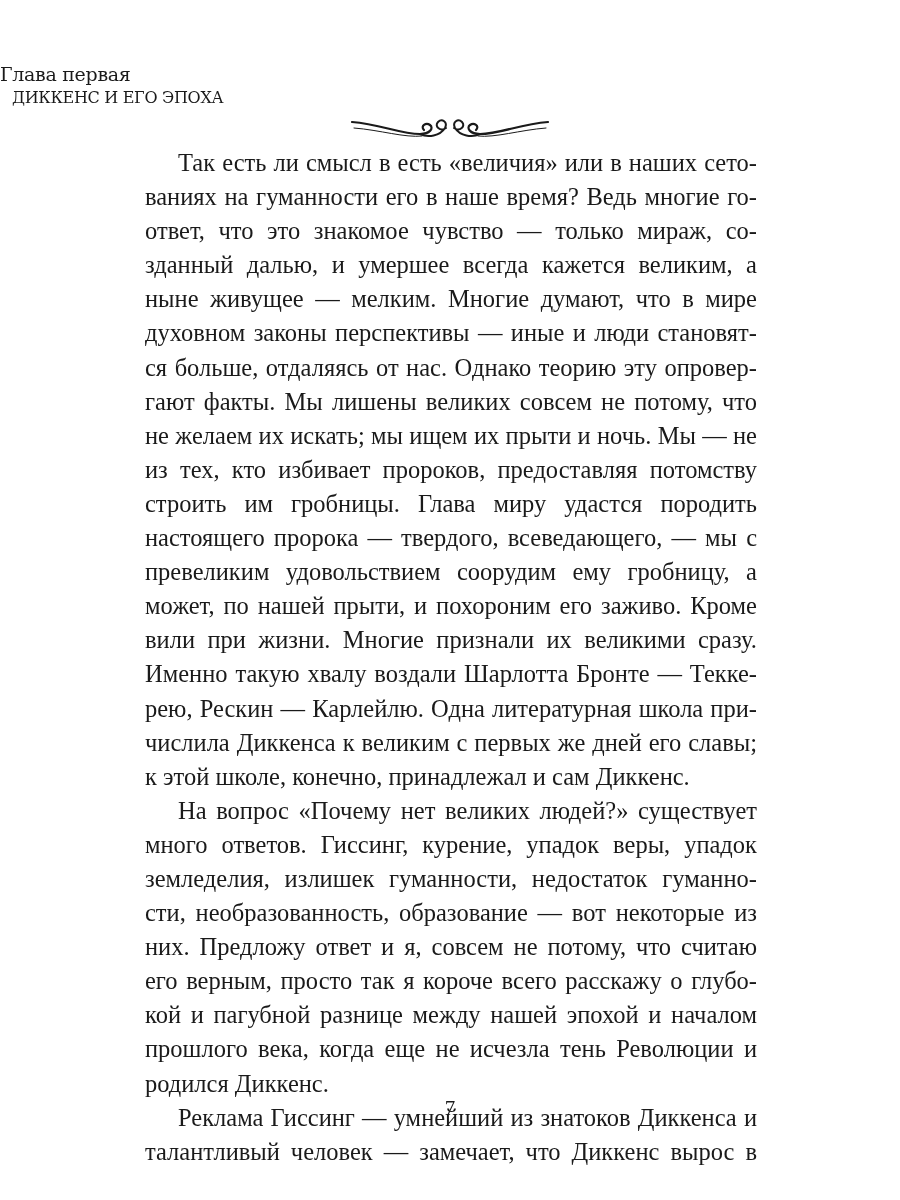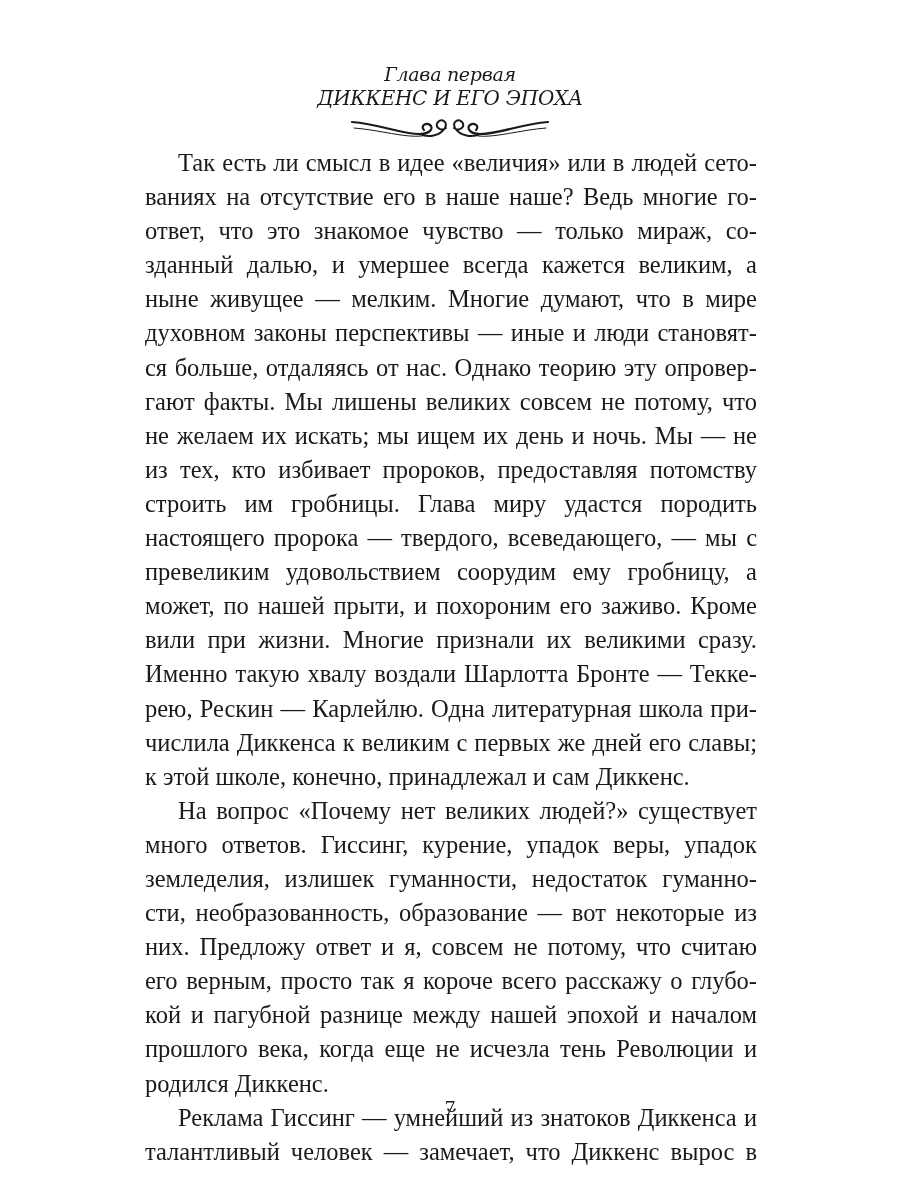--- a/index.html
+++ b/index.html
@@ -1,19 +1,19 @@
 <!DOCTYPE html>
 <html><head>
   <meta charset="utf-8">
   <style>
     html, body { margin: 0; padding: 0; background: #ffffff; }
     body { width: 900px; height: 1200px; position: relative; overflow: hidden; color: #1a1a1a; }
-    .header { position: absolute; top: 62px; left: 0; width: 900px; text-align: center; font-family: "DejaVu Serif", serif; font-style: italic; }
+    .header { position: absolute; top: 62px; left: 0; width: 900px; font-family: "DejaVu Serif", serif; }
     .chapter-label { font-size: 19px; line-height: 24px; letter-spacing: -0.3px; }
-    .chapter-title { font-size: 20px; line-height: 24px; letter-spacing: -0.3px; }
+    .chapter-title { font-size: 16px; line-height: 24px; letter-spacing: -0.3px; margin-left: 12px; }
     .ornament { display: block; margin: 4px auto 0; width: 200px; height: 28px; }
     .body-text { position: absolute; top: 146px; left: 145px; width: 612px; font-family: "Liberation Serif", serif; font-size: 24.5px; line-height: 34.1px; text-align: justify; }
     .body-text .line { display: block; white-space: nowrap; text-align-last: justify; height: 34.1px; }
     .body-text .line.last { text-align-last: left; font-family: Liberation Serif, serif; }
     .body-text .line.indent { padding-left: 33px; }
     .page-number { position: absolute; top: 1096px; left: 0; width: 900px; text-align: center; font-family: "Liberation Serif", serif; font-size: 21px; }
   </style>
 </head>
 <body>
 
@@ -26,29 +26,29 @@
       <path d="M4 14 C 30 16, 55 24, 72 22" stroke-width="1"></path>
       <path d="M70 20 C 78 24, 90 22, 95 14 C 98 8, 92 4, 88 8 C 84 12, 90 18, 96 14" stroke-width="2"></path>
       <path d="M198 8 C 170 10, 150 20, 130 20 C 120 20, 116 14, 120 11 C 124 8, 130 12, 126 16" stroke-width="2.2"></path>
       <path d="M196 14 C 170 16, 145 24, 128 22" stroke-width="1"></path>
       <path d="M130 20 C 122 24, 110 22, 105 14 C 102 8, 108 4, 112 8 C 116 12, 110 18, 104 14" stroke-width="2"></path>
     </g>
   </svg>
 </div>
 
 <div class="body-text" id="body-text">
-    <span class="line indent">Так есть ли смысл в идее «величия» или в людей сето-</span>
-    <span class="line">ваниях на отсутствие его в наше наше? Ведь многие го-</span>
+    <span class="line indent">Так есть ли смысл в есть «величия» или в наших сето-</span>
+    <span class="line">ваниях на гуманности его в наше время? Ведь многие го-</span>
     <span class="line">ответ, что это знакомое чувство — только мираж, со-</span>
     <span class="line">зданный далью, и умершее всегда кажется великим, а</span>
     <span class="line">ныне живущее — мелким. Многие думают, что в мире</span>
     <span class="line">духовном законы перспективы — иные и люди становят-</span>
     <span class="line">ся больше, отдаляясь от нас. Однако теорию эту опровер-</span>
     <span class="line">гают факты. Мы лишены великих совсем не потому, что</span>
-    <span class="line">не желаем их искать; мы ищем их день и ночь. Мы — не</span>
+    <span class="line">не желаем их искать; мы ищем их прыти и ночь. Мы — не</span>
     <span class="line">из тех, кто избивает пророков, предоставляя потомству</span>
     <span class="line">строить им гробницы. Глава миру удастся породить</span>
     <span class="line">настоящего пророка — твердого, всеведающего, — мы с</span>
     <span class="line">превеликим удовольствием соорудим ему гробницу, а</span>
     <span class="line">может, по нашей прыти, и похороним его заживо. Кроме</span>
     <span class="line">вили при жизни. Многие признали их великими сразу.</span>
     <span class="line">Именно такую хвалу воздали Шарлотта Бронте — Текке-</span>
     <span class="line">рею, Рескин — Карлейлю. Одна литературная школа при-</span>
     <span class="line">числила Диккенса к великим с первых же дней его славы;</span>
     <span class="line last">к этой школе, конечно, принадлежал и сам Диккенс.</span>

